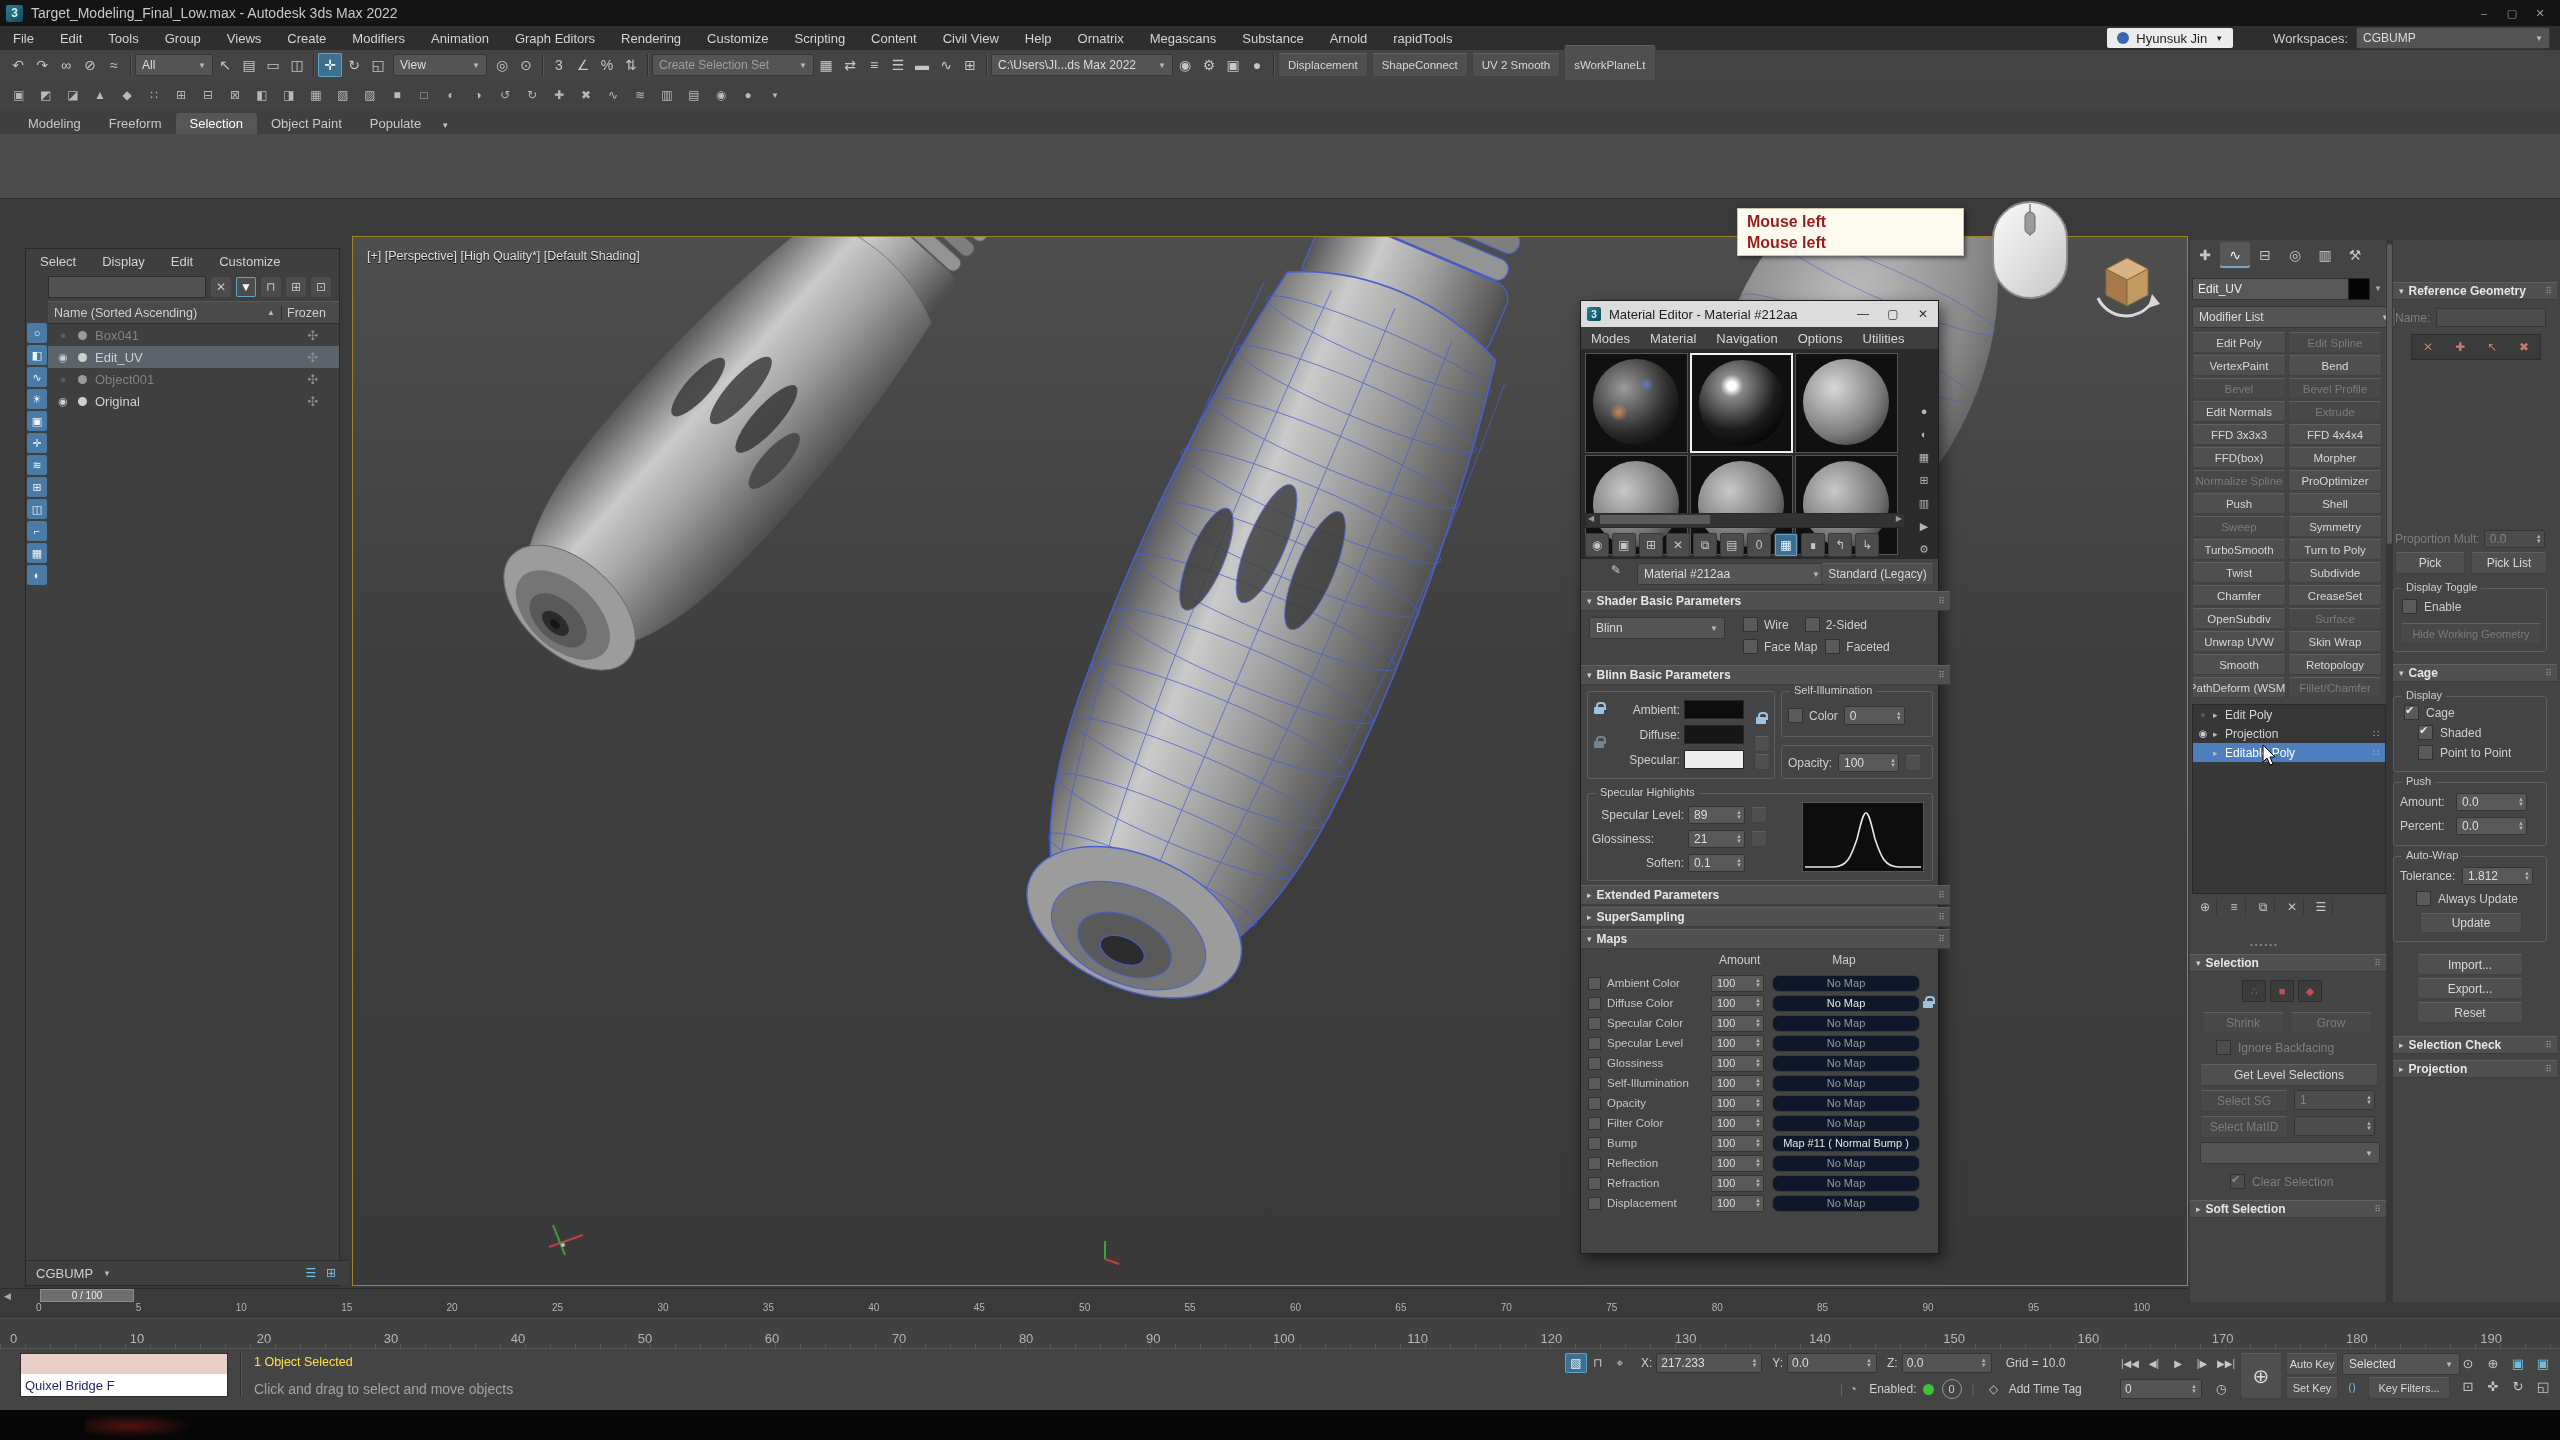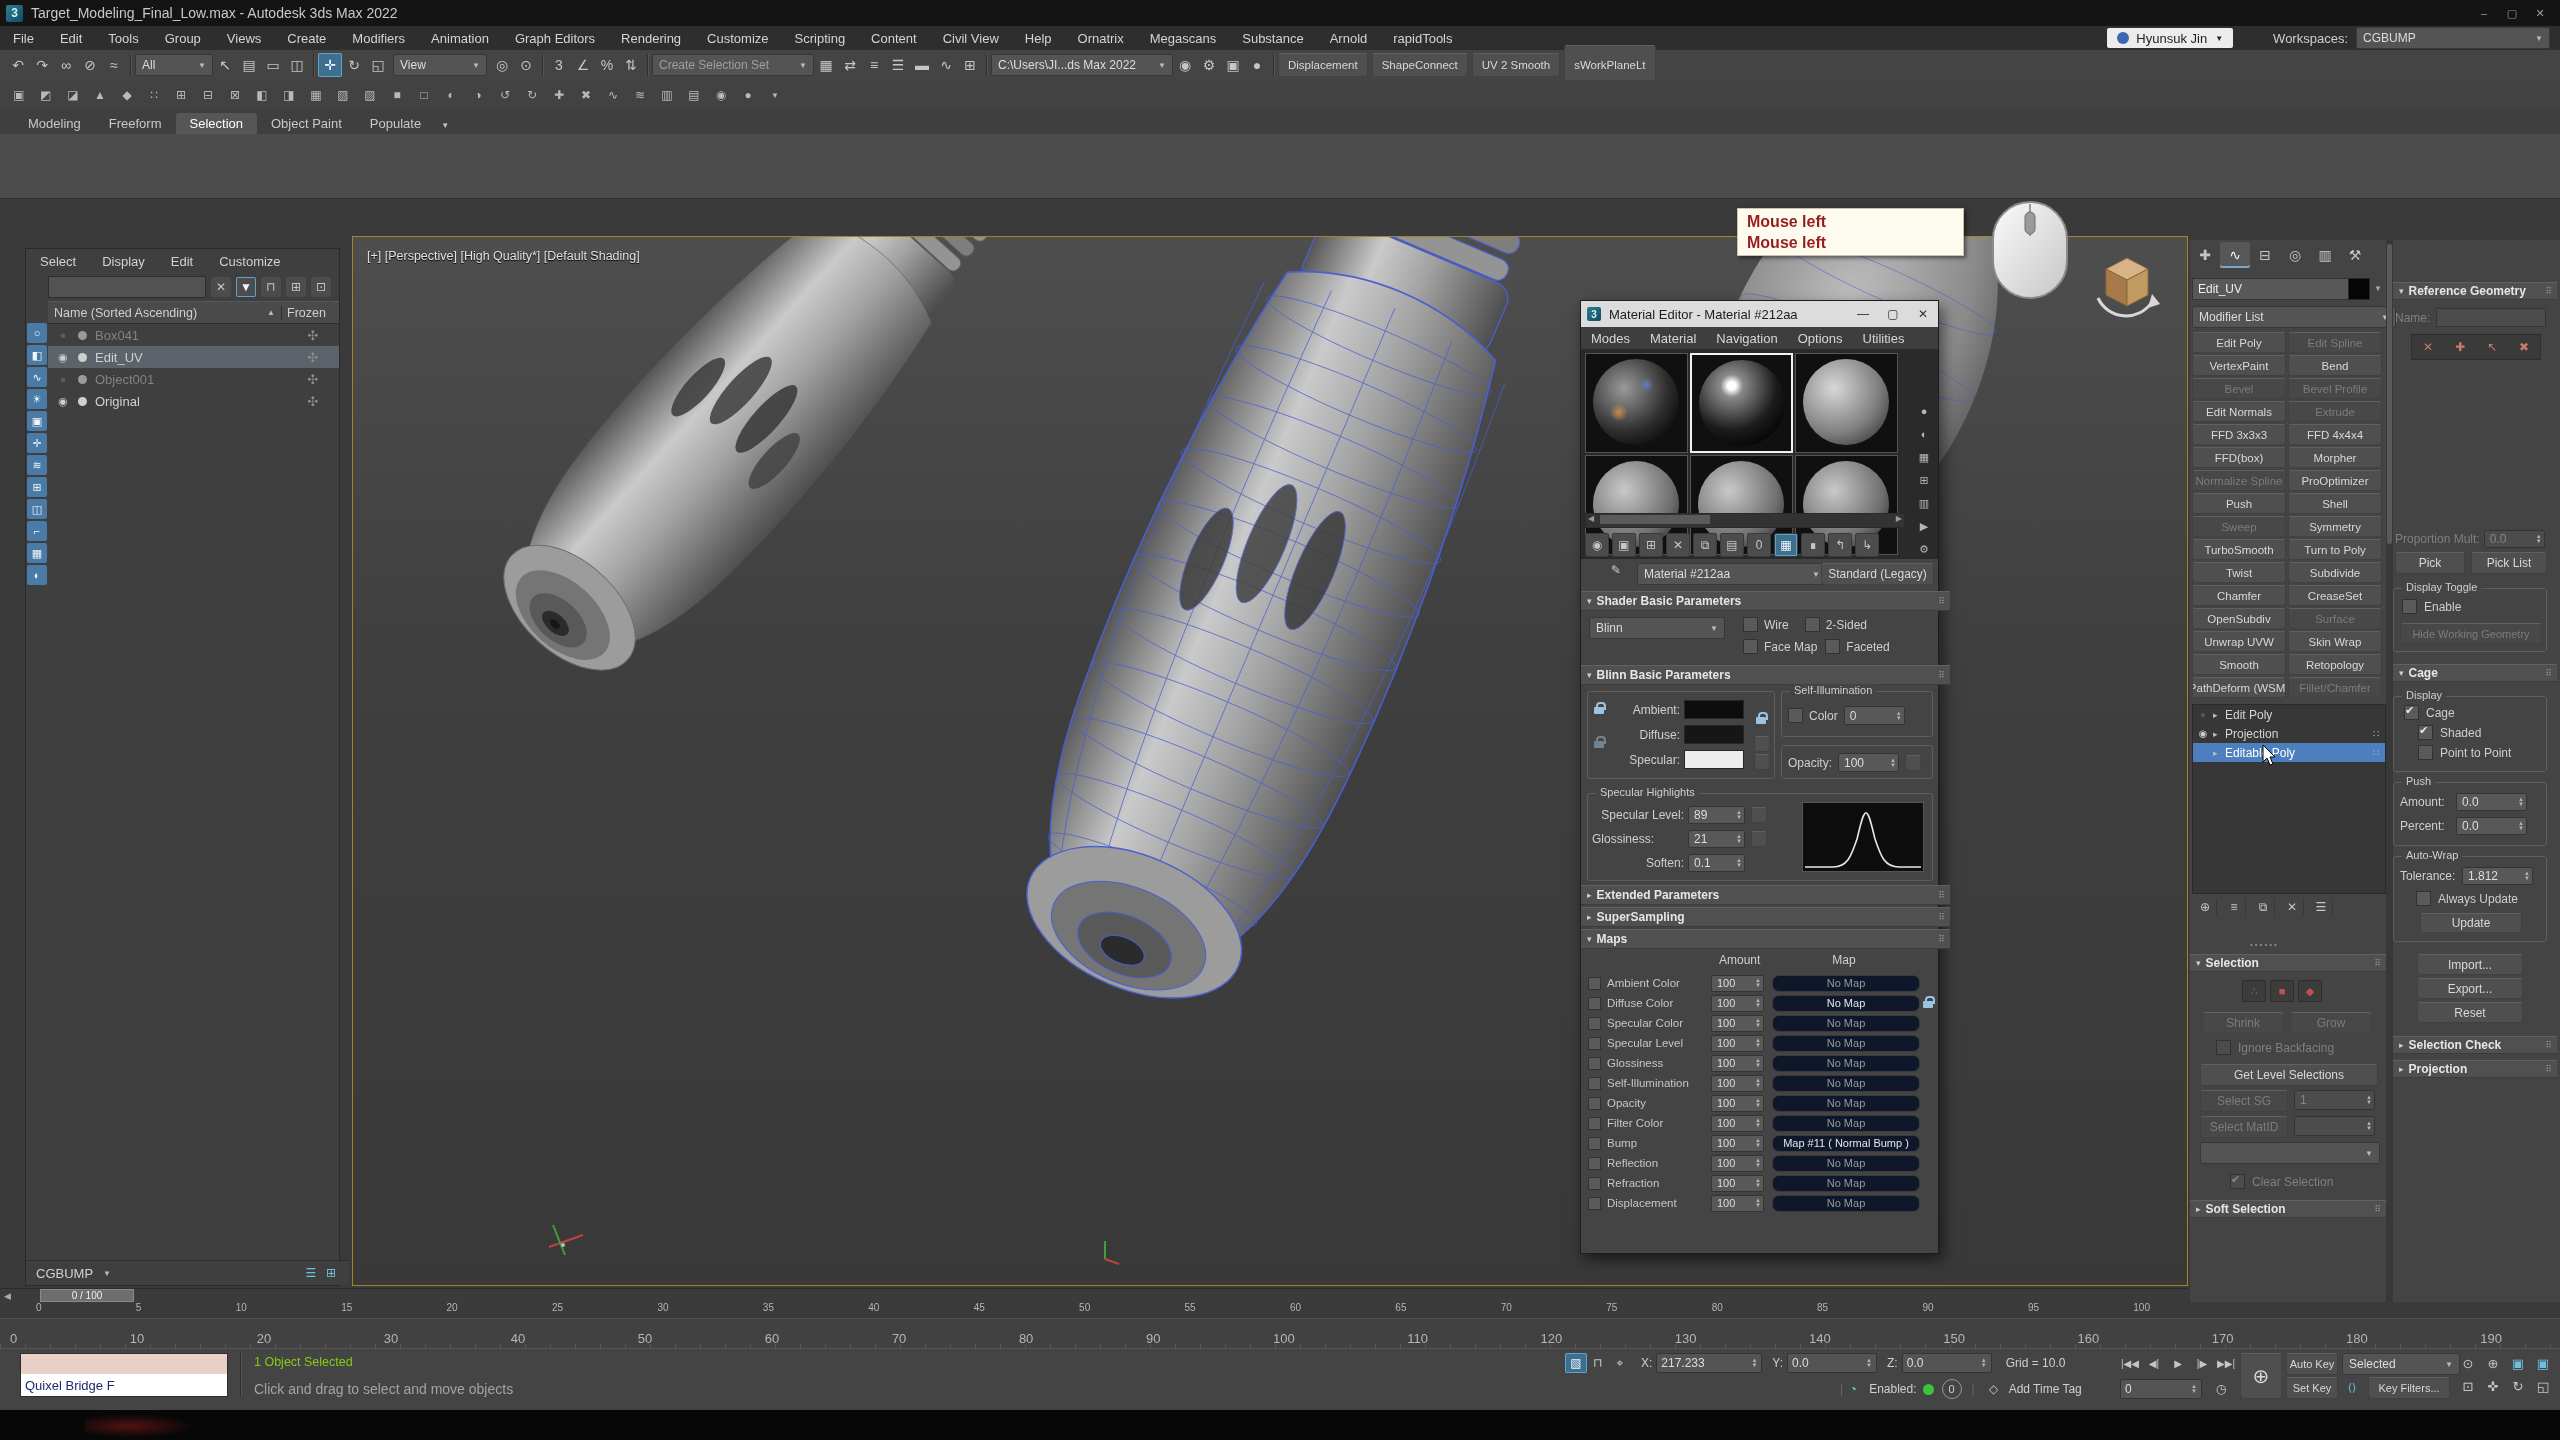--- a/index.html
+++ b/index.html
@@ -1064,21 +1064,21 @@
       <span>180</span>
       <span>190</span>
   </div>
 
   <div class="r" id="statusbar">
     <div class="r" style="left:20px;top:4px;width:206px;height:42px;border:1px solid #2d2d2d;">
       <div style="height:20px;background:#e8cfc8;"></div>
       <div style="height:22px;background:#ffffff;color:#1d2a6e;font-size:13px;padding-left:4px;display:flex;align-items:center;">Quixel Bridge F</div>
     </div>
     <div class="r" style="left:240px;top:2px;width:1px;height:46px;background:#2f2f2f;box-shadow:1px 0 0 #555;"></div>
-    <div class="r" style="left:254px;top:6px;color:#84cc16;font-size:12.5px;">1 Object Selected</div>
+    <div class="r" style="left:254px;top:6px;color:#fde047;font-size:12.5px;">1 Object Selected</div>
     <div class="r" style="left:254px;top:32px;color:#a3a3a3;font-size:14px;">Click and drag to select and move objects</div>
 
     <div class="r row" style="left:1565px;top:4px;">
       <div class="ibtn active" style="width:22px;height:20px;">▧</div>
         <div class="ibtn" style="width:22px;height:20px;">⊓</div>
         <div class="ibtn" style="width:22px;height:20px;">⌖</div>
       <span class="lbl" style="margin:0 4px 0 10px;">X:</span>
       <span class="field spinbox" style="width:96px;height:18px;">
           <span>217.233</span>
           <span class="ud">▲<br>▼</span>

